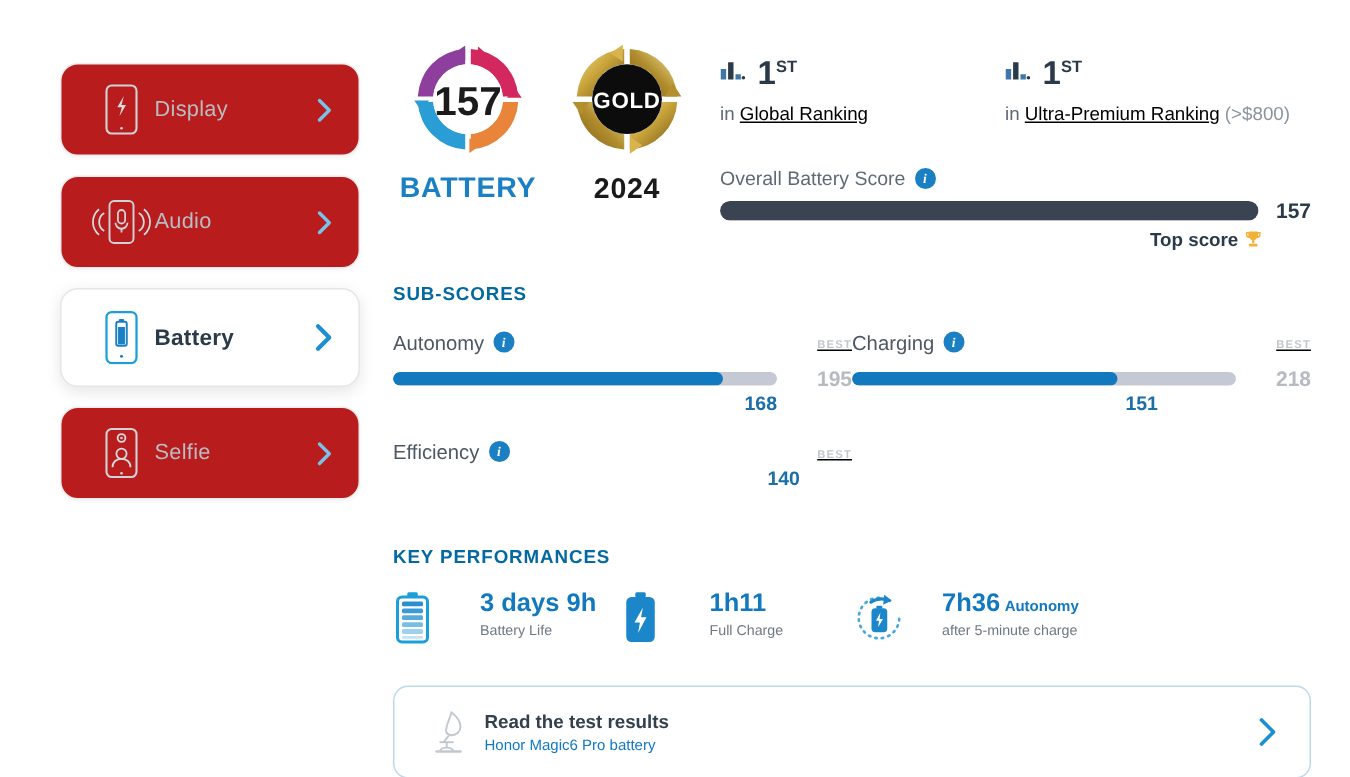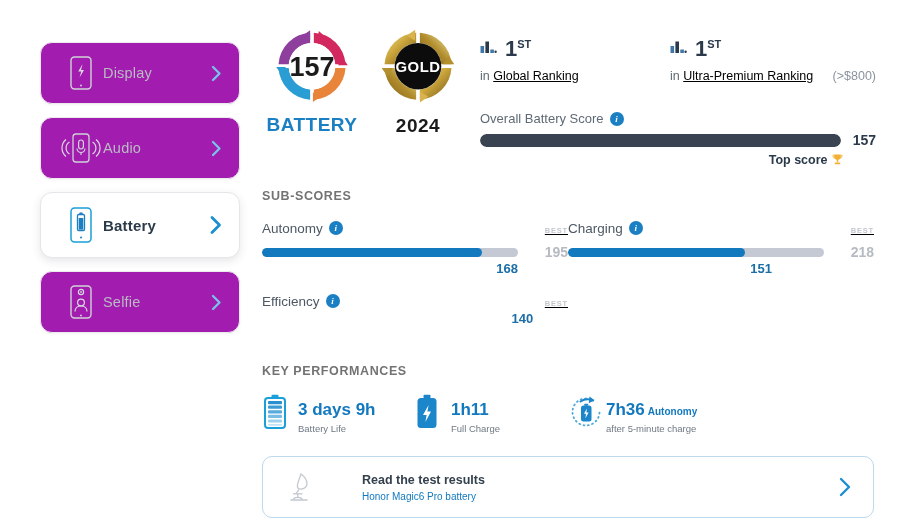--- a/index.html
+++ b/index.html
@@ -9,21 +9,21 @@
     font-family: "Liberation Sans", sans-serif;
     overflow: hidden;
   }
   .page { position: relative; width: 900px; height: 518px; }
 
   
   .sidebar { position: absolute; left: 40px; top: 42px; width: 200px; }
   .nav-item {
     display: flex; align-items: center;
     height: 62px; margin-bottom: 13px;
-    background: #a21caf;
+    background: #b91c1c;
     border: 1px solid #ececec;
     border-radius: 12px;
     box-shadow: 0 1px 3px rgba(0,0,0,0.05);
     padding: 0 14px 0 18px;
     cursor: pointer;
   }
   .nav-item .nav-ico { width: 44px; flex: 0 0 44px; display: flex; align-items: center; justify-content: center; }
   .nav-item .nav-label {
     flex: 1; font-size: 14.5px; color: #b9bcc2; letter-spacing: .2px;
   }
@@ -54,73 +54,73 @@
   
   .rank-area { flex: 1; margin-left: 14px; padding-top: 10px; }
   .rank-row { display: flex; align-items: center; }
   .rank-block { flex: 0 0 190px; }
   .rank-block.wide { flex: 1; }
   .rank-line1 { display: flex; align-items: flex-start; height: 26px; }
   .rank-pos { font-size: 22px; font-weight: 700; color: #2b3a4a; line-height: 1; margin-left: 8px; }
   .rank-pos sup { font-size: 11px; font-weight: 700; vertical-align: super; }
   .rank-line2 { font-size: 12.5px; color: #5f6a75; margin-top: 5px; white-space: nowrap; }
   .rank-line2 a { color: #000000; text-decoration: underline; }
-  .rank-line2 .paren { color: #8b949d; padding-left: 16px; }
+  .rank-line2 .paren { color: #8b949d; }
 
   .overall-label { margin-top: 28px; font-size: 13px; color: #5f6a75; display: flex; align-items: center; }
   .infoi {
     display: inline-block; width: 14px; height: 14px; border-radius: 50%;
     background: #1b7fc4; color: #fff; font-size: 9px; font-weight: 700;
     font-style: italic; font-family: "Liberation Serif", serif;
     text-align: center; line-height: 14px; margin-left: 6px;
   }
   .overall-bar-row { display: flex; align-items: center; margin-top: 6px; }
   .overall-track {
     flex: 1; height: 13px; border-radius: 7px; background: #d5d8df; overflow: hidden;
   }
   .overall-fill { height: 100%; background: #3a4352; border-radius: 7px; }
   .overall-val { margin-left: 12px; font-size: 14px; font-weight: 700; color: #2b3a4a; }
   .top-score { text-align: right; margin-top: 5px; padding-right: 32px;
     font-size: 12.5px; font-weight: 700; color: #2b3a4a; }
 
   
   .section-title {
     margin-top: 22px; font-size: 12.5px; font-weight: 700;
-    color: #737373; letter-spacing: .6px;
+    color: #0369a1; letter-spacing: .6px;
   }
   .subs { margin-top: 16px; display: flex; flex-wrap: wrap; }
   .sub { width: 306px; margin-bottom: 14px; }
   .sub-head { display: flex; align-items: center; }
   .sub-name { font-size: 13.5px; color: #4d5864; }
   .sub-best { margin-left: auto; text-align: right; width: 42px; text-decoration: underline; }
   .sub-best .b-lbl { font-size: 7.5px; color: #c3c7cd; letter-spacing: .8px; font-weight: 700; }
   .sub-bar-row { display: flex; align-items: center; margin-top: 7px; font-weight: bold; }
   .sub-track { flex: 1; height: 9px; border-radius: 5px; background: #c5c9d4; overflow: hidden; }
   .sub-fill { height: 100%; background: #1279bf; border-radius: 5px; }
   .sub-best-val { width: 42px; text-align: right; font-size: 14px; color: #b6bac1; margin-left: 8px; }
   .sub-val-row { height: 18px; position: relative; }
   .sub-val { position: absolute; top: 1px; font-size: 13px; font-weight: 700; color: #1b6ea8; transform: translateX(-50%); }
 
   
   .kps { margin-top: 14px; display: flex; flex-wrap: wrap; }
-  .kp { width: 153px; display: flex; align-items: flex-end; }
+  .kp { width: 153px; display: flex; align-items: flex-start; gap: 22px; }
   .kp .kp-ico { flex: 0 0 34px; padding-top: 2px; }
   .kp .kp-txt { padding-left: 2px; }
   .kp .kp-val { font-size: 17px; font-weight: 700; color: #1279bf; line-height: 1.15; white-space: nowrap; }
   .kp .kp-val .suffix { font-size: 10px; font-weight: 700; margin-left: 3px; }
   .kp .kp-sub { font-size: 9.5px; color: #6f7983; margin-top: 3px; white-space: nowrap; }
 
   
   .cta {
     margin-top: 22px; width: 612px; height: 62px;
     border: 1px solid #bcd9ee; border-radius: 10px; background: #fff;
     display: flex; align-items: center; padding: 0 18px 0 16px; cursor: pointer;
   }
   .cta .cta-ico { flex: 0 0 44px; display: flex; align-items: center; justify-content: center; }
-  .cta .cta-txt { flex: 1; margin-left: 39px; }
+  .cta .cta-txt { flex: 1; }
   .cta .cta-t1 { font-size: 12.5px; font-weight: 700; color: #33404d; }
   .cta .cta-t2 { font-size: 10px; color: #1279bf; margin-top: 4px; }
   .cta .cta-chev { flex: 0 0 20px; display: flex; align-items: center; justify-content: center; }
 </style>
 </head>
 <body>
 
 <div class="page">
 
   <div class="sidebar">

